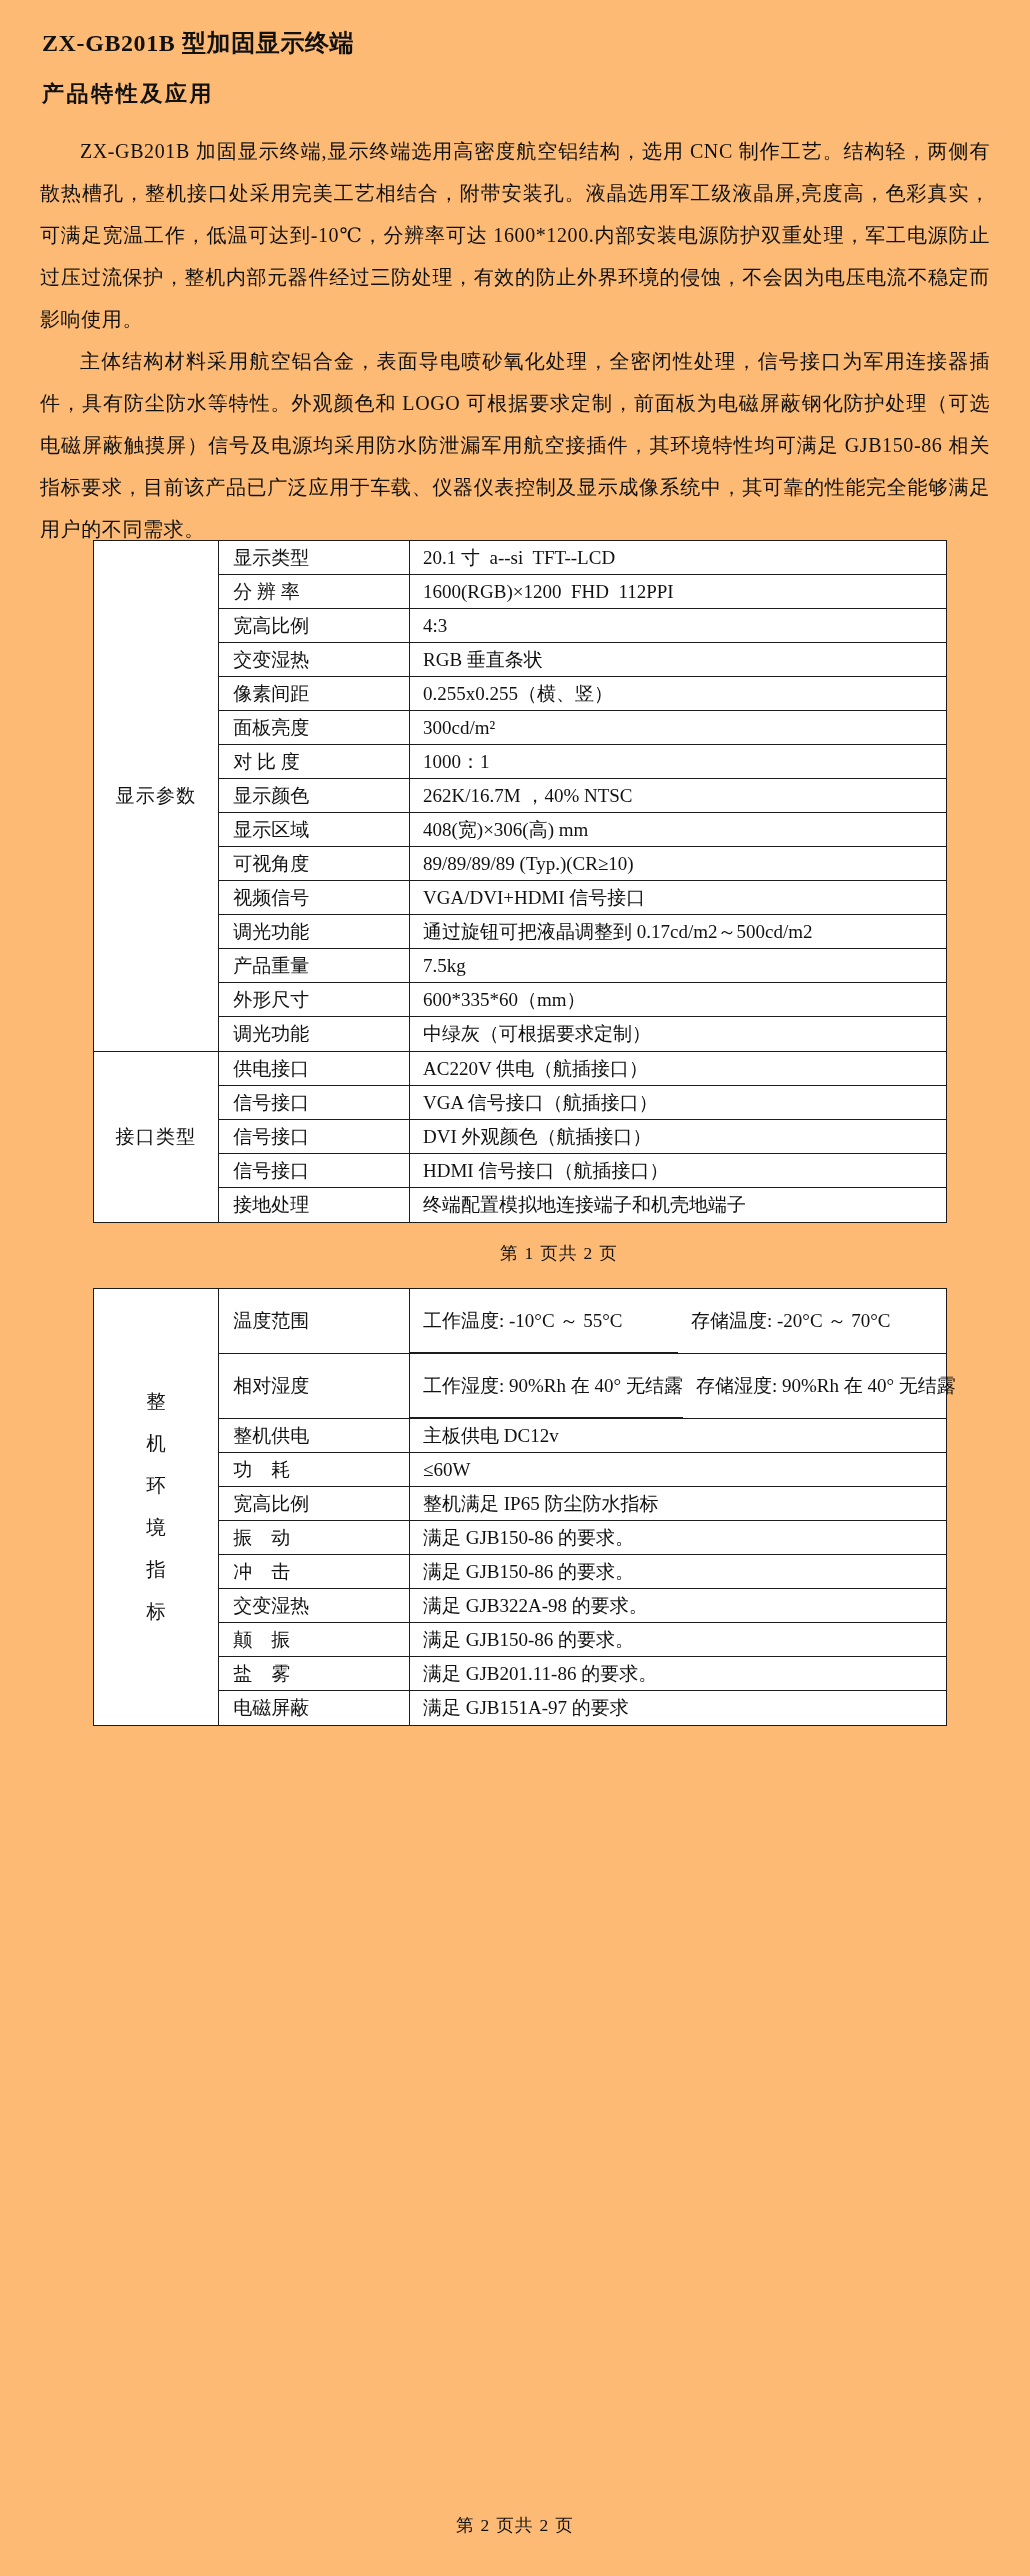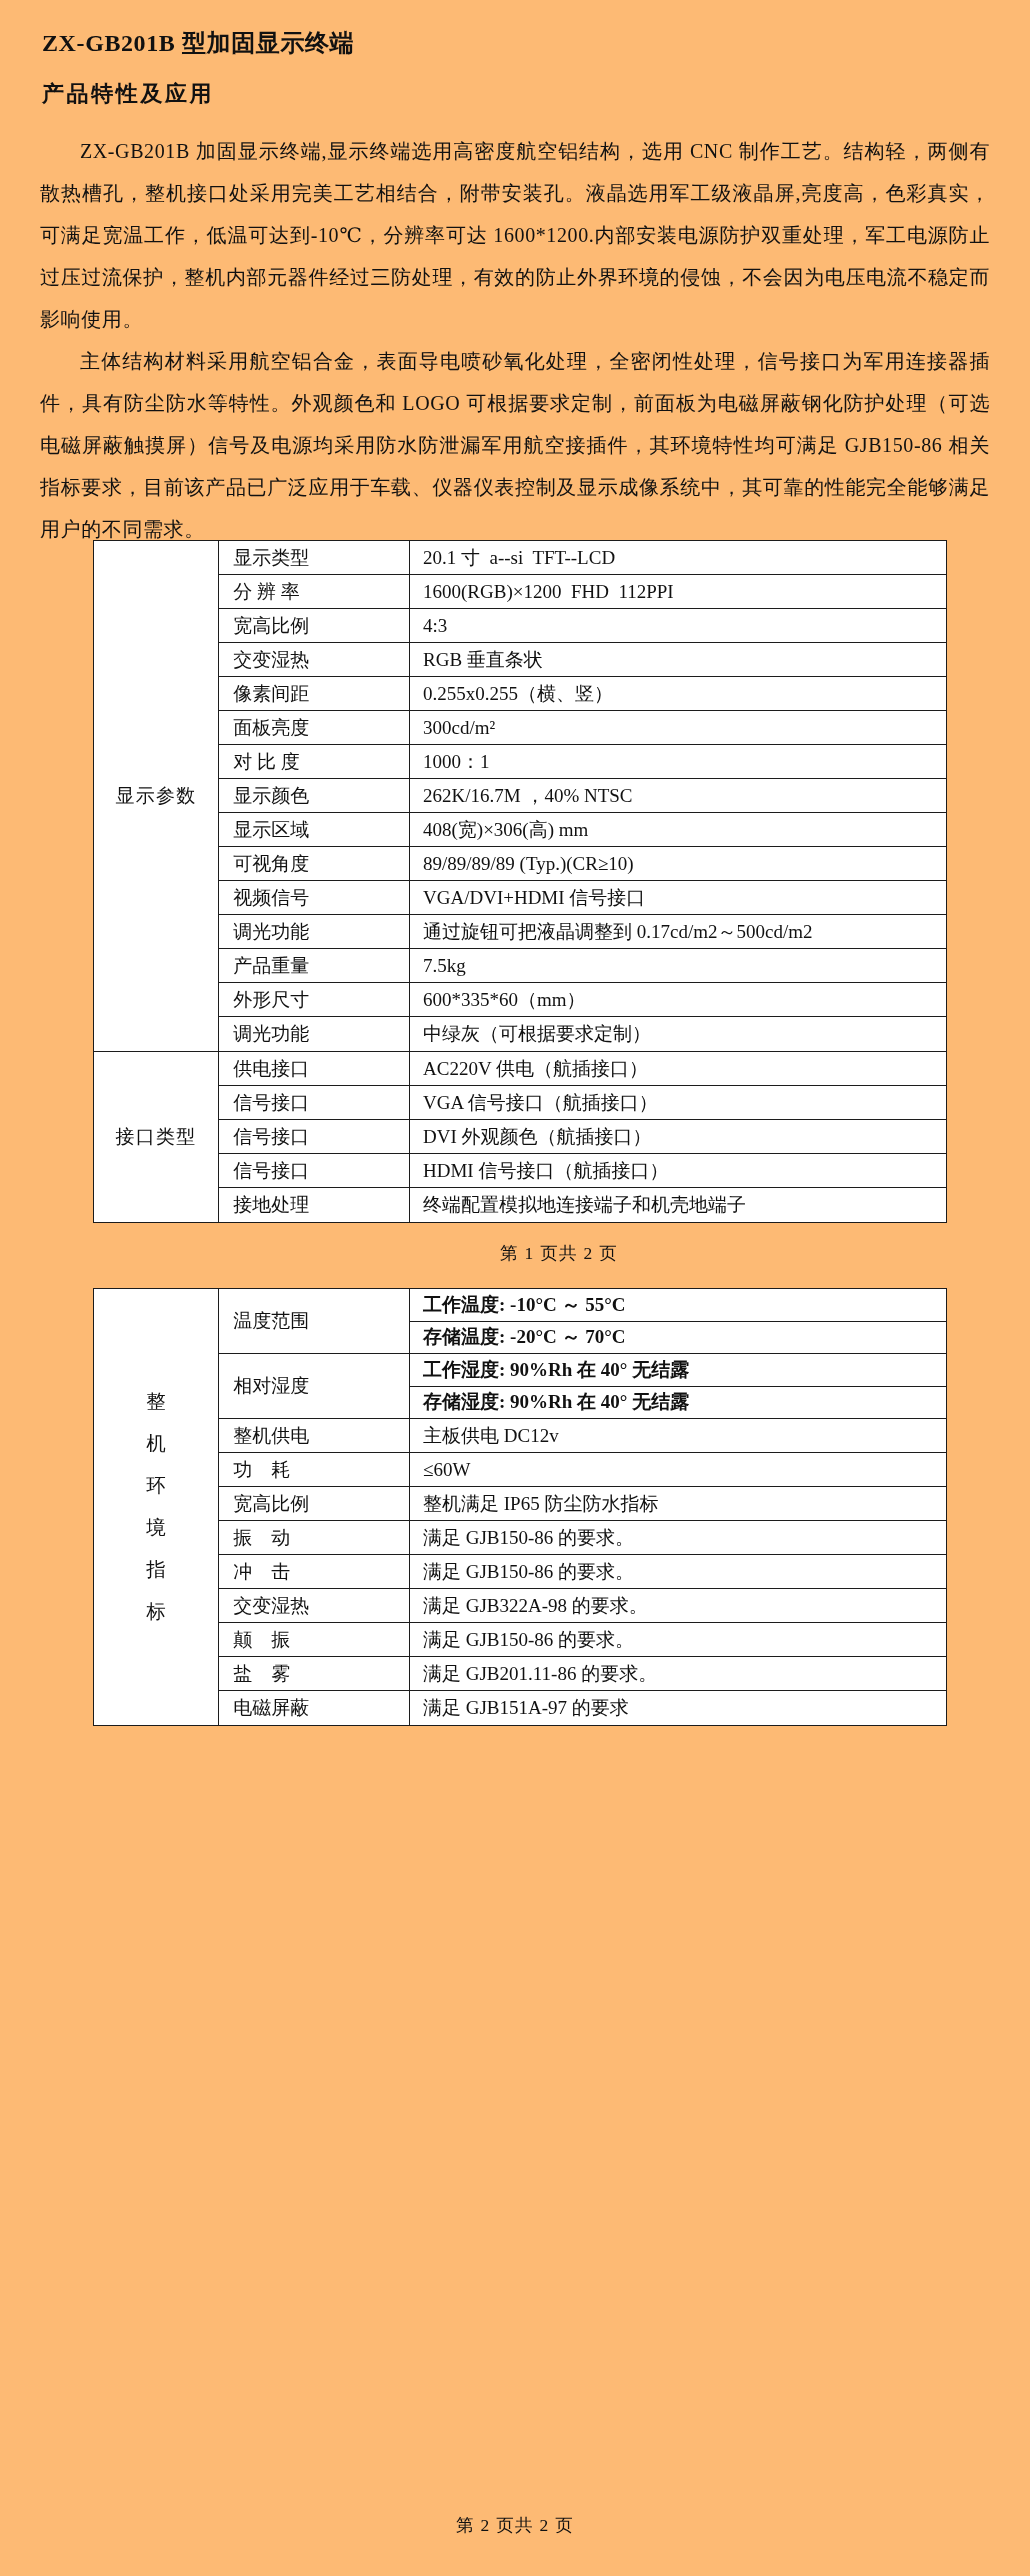--- a/index.html
+++ b/index.html
@@ -40,21 +40,21 @@
   .spec-table .tgroup-iface .trow{height:34px;}
   .tlabel{
     flex:0 0 191px;width:191px;box-sizing:border-box;border-right:1.3px solid #1c1c1c;
     display:flex;align-items:center;padding-left:14.3px;white-space:pre;
   }
   .tvalue{flex:1;display:flex;align-items:center;padding-left:13px;box-sizing:border-box;white-space:pre;min-width:0;}
   .spec-table{top:540px;}
   .env-table{top:1288px;}
   .env-table .trow.single{height:34px;text-align:center;}
   .env-table .trow.double{height:65px;}
-  .subcol{flex:1;display:flex;flex-direction:column;min-width:0;font-weight:bold;}
+  .subcol{flex:1;display:flex;flex-direction:row;min-width:0;}
   .subrow{flex:1;display:flex;align-items:center;padding-left:13px;box-sizing:border-box;white-space:pre;}
   .subrow.first{border-bottom:1.3px solid #1c1c1c;}
   .gcol .vstack{
     width:22px;word-break:break-all;text-align:center;
     font-size:19.5px;line-height:42px;letter-spacing:0;
   }
   .page-footer{
     position:absolute;left:0;width:100%;text-align:center;
     font-size:17.5px;letter-spacing:1.3px;
   }

